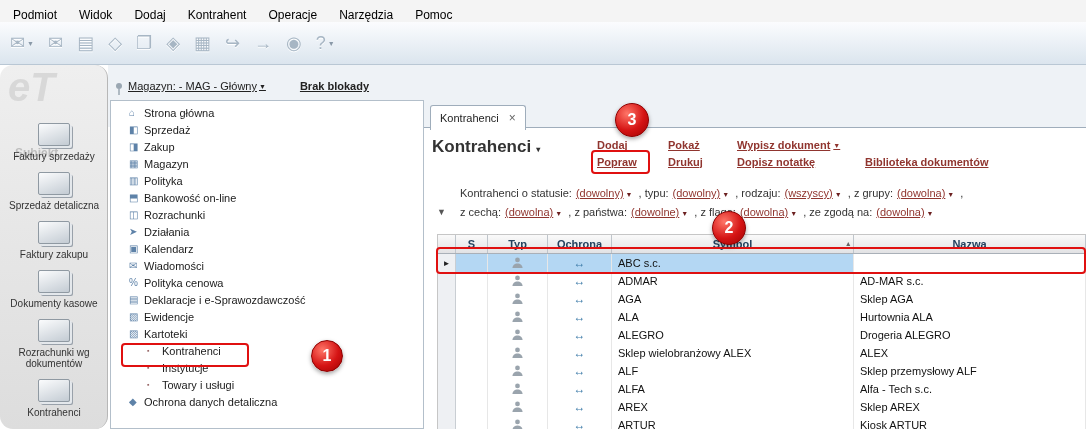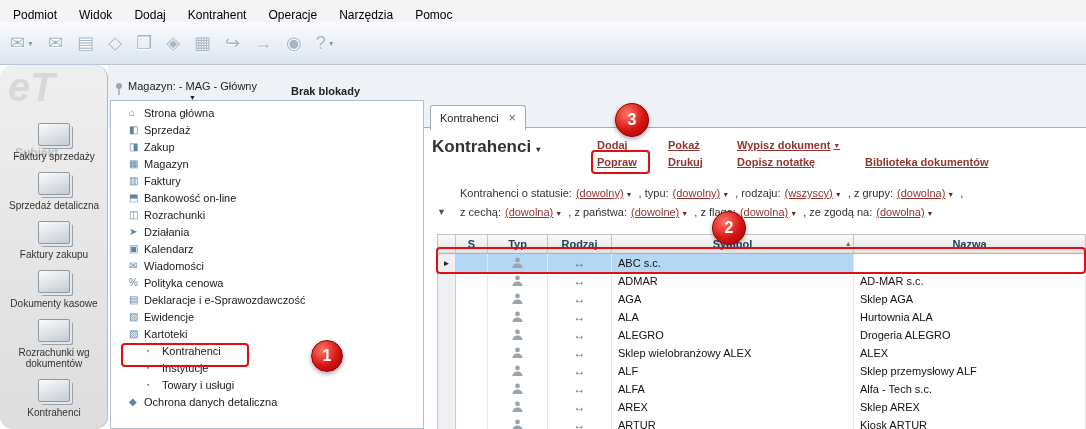--- a/index.html
+++ b/index.html
@@ -30,21 +30,21 @@
   .side-items{position:absolute;top:58px;left:0;width:108px;display:flex;flex-direction:column;align-items:center;}
   .side-item{display:flex;flex-direction:column;align-items:center;margin-bottom:10px;cursor:pointer;}
   .doc-icon{width:30px;height:21px;background:linear-gradient(160deg,#fbfcfd,#c3cbd3);
             border:1px solid #8f99a2;border-radius:2px;box-shadow:2px 2px 0 #e4e8ec,3px 3px 0 #99a1aa;
             margin-bottom:5px;}
   .side-label{font-size:10px;color:#333;text-align:center;width:102px;line-height:11px;}
 
   
   .contextzone{position:absolute;left:108px;top:65px;width:978px;height:62px;background:#eef2f6;}
   .ctx-links{position:absolute;left:20px;top:15px;display:flex;gap:34px;font-size:11px;align-items:center;}
-  .ctx-link{color:#222;cursor:pointer;display:flex;align-items:center;gap:2px;flex-direction:column;}
+  .ctx-link{color:#222;text-decoration:underline;cursor:pointer;display:flex;align-items:center;gap:2px;}
   .ctx-lock{font-weight:bold;}
   .small-arrow{font-size:7px;color:#222;}
   .pin{position:absolute;left:6px;top:16px;}
 
   
   .treepanel{position:absolute;left:110px;top:100px;width:314px;height:329px;background:#fff;
              border:1px solid #b3bfca;box-sizing:border-box;padding-top:3px;z-index:2;}
   .titem{display:flex;align-items:center;height:17px;padding-left:18px;font-size:11px;color:#1a1a1a;
          width:fit-content;cursor:pointer;white-space:nowrap;}
   .titem.child{padding-left:36px;}
@@ -239,21 +239,21 @@
       <div class="titem">
         <span class="ticon">◨</span>
         <span>Zakup</span>
       </div>
       <div class="titem">
         <span class="ticon">▦</span>
         <span>Magazyn</span>
       </div>
       <div class="titem">
         <span class="ticon">▥</span>
-        <span>Faktury</span>
+        <span>Polityka</span>
       </div>
       <div class="titem">
         <span class="ticon">⬒</span>
         <span>Bankowość on-line</span>
       </div>
       <div class="titem">
         <span class="ticon">◫</span>
         <span>Rozrachunki</span>
       </div>
       <div class="titem">
@@ -379,21 +379,21 @@
 
       <div class="hc">
             <span>S</span>
 
           </div>
           <div class="hc">
             <span>Typ</span>
 
           </div>
           <div class="hc">
-            <span>Rodzaj</span>
+            <span>Ochrona</span>
 
           </div>
           <div class="hc sorted">
             <span>Symbol</span>
             <span class="sort">▴</span>
           </div>
           <div class="hc">
             <span>Nazwa</span>
 
           </div>

